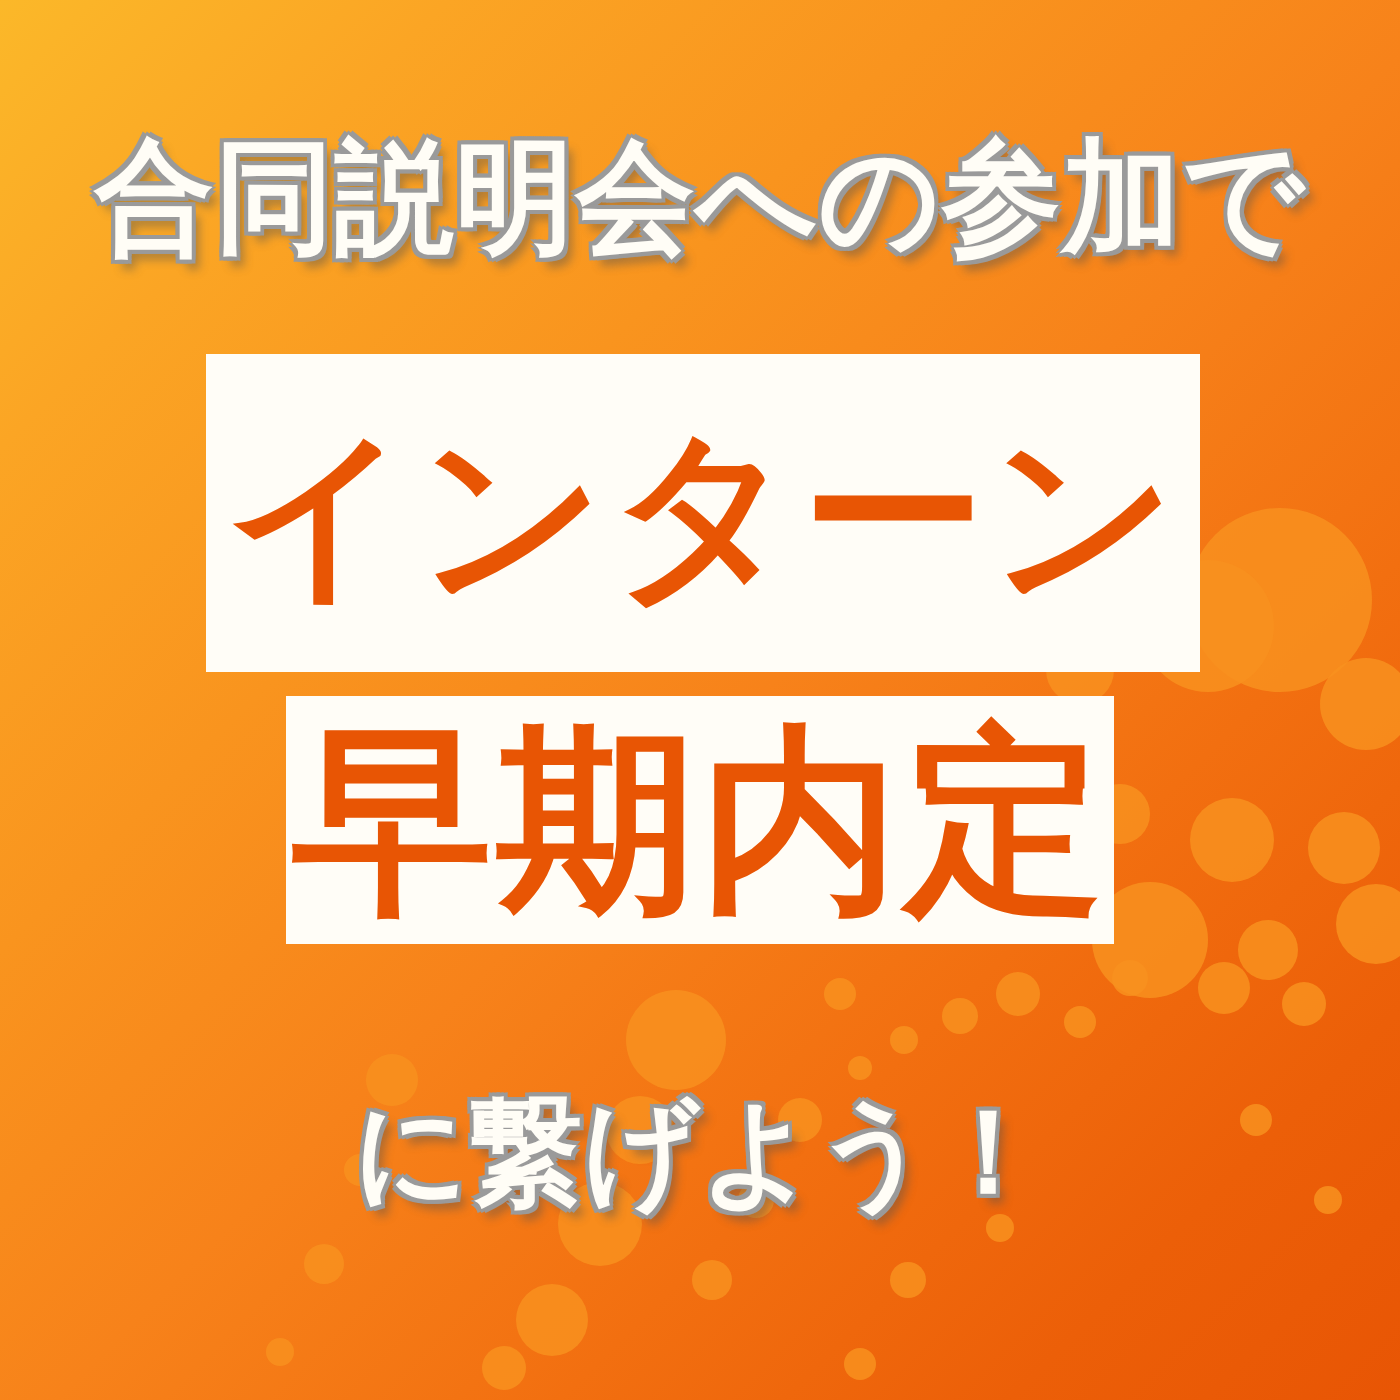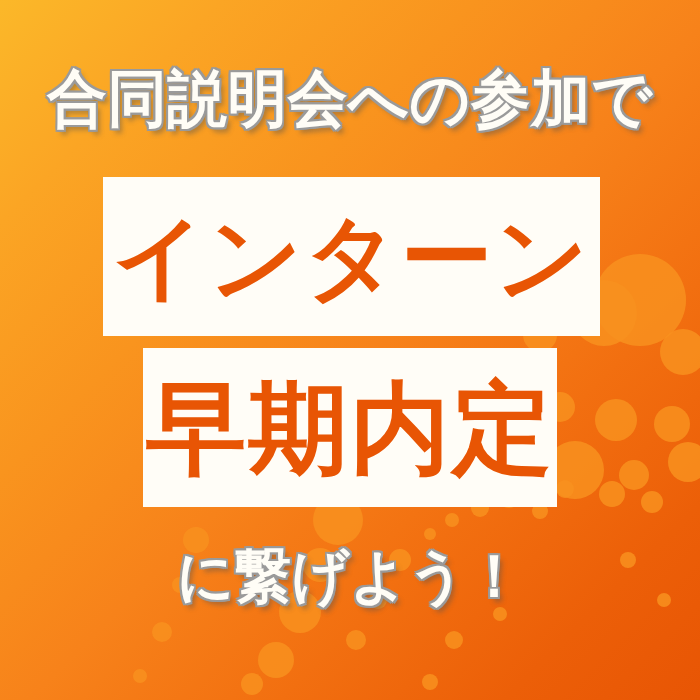--- a/index.html
+++ b/index.html
@@ -98,21 +98,21 @@
   }
   #panel-intern .panel-text {
     font-size: 92px;
     letter-spacing: 0.02em;
   }
 
   #panel-offer {
     left: 143px;
     top: 348px;
     width: 414px;
-    height: 159px;
+    height: 124px;
   }
   #panel-offer .panel-text {
     font-size: 100px;
     letter-spacing: 0.02em;
   }
 </style>
 </head>
 <body>
 
 <div id="poster">

